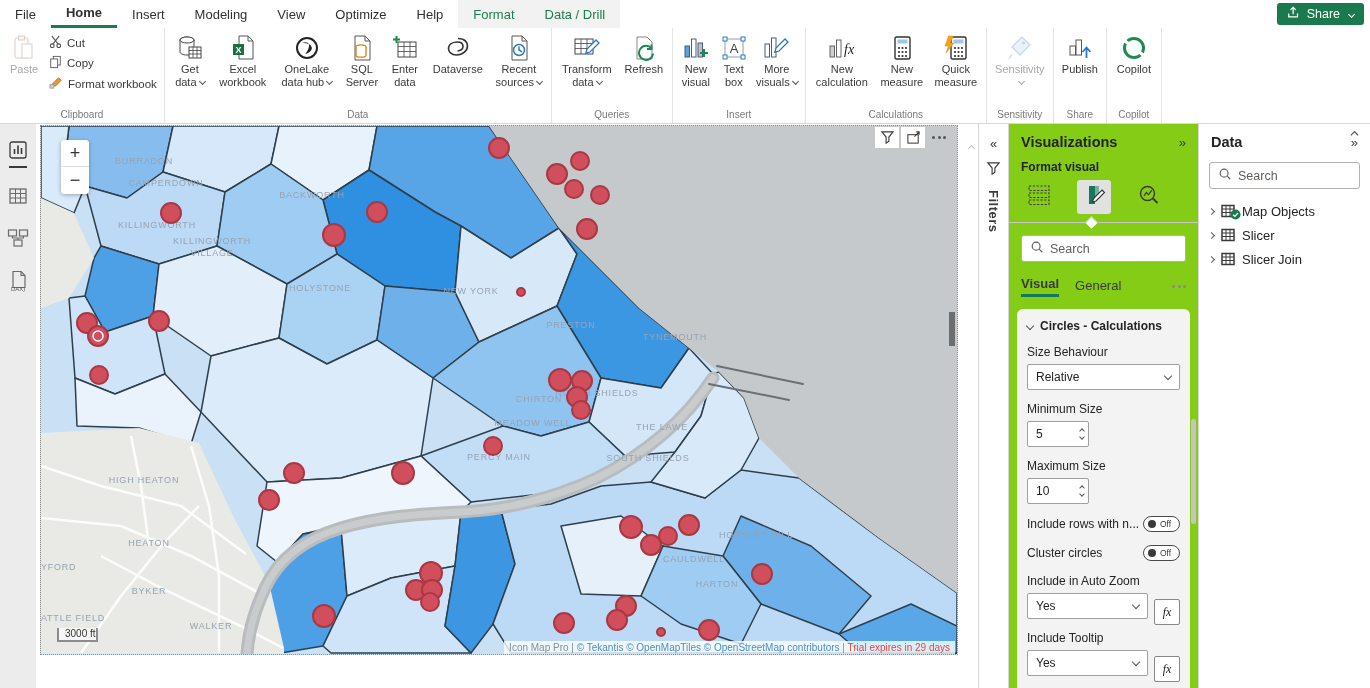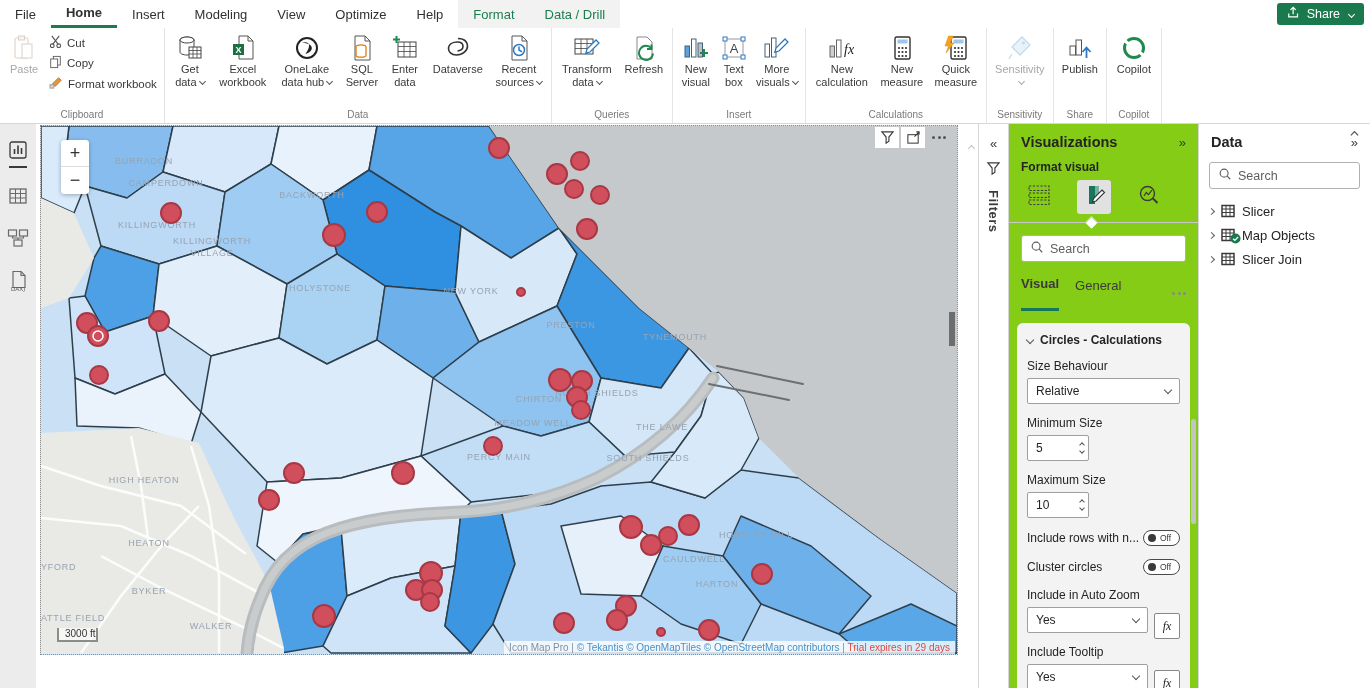--- a/index.html
+++ b/index.html
@@ -68,21 +68,21 @@
   .fmt-sel{background:#e1e1e1;border-radius:3px;padding:4px 5px;position:relative}
   .notchline{border-top:1px solid #c8c8c8;position:relative;margin:0 0 12px}
   .notch{position:absolute;left:78px;top:-5px;width:9px;height:9px;background:#fff;
     border-left:1px solid #c8c8c8;border-top:1px solid #c8c8c8;transform:rotate(45deg)}
   .searchbox{display:flex;align-items:center;gap:6px;border:1px solid #b3b0ad;border-radius:3px;
     height:27px;margin:0 12px 14px;padding:0 8px;background:#fff}
   .searchbox input{border:none;outline:none;font-size:12.5px;width:100%;color:#252423;background:transparent;
     font-family:Liberation Sans, sans-serif}
   .searchbox input::placeholder{color:#605e5c}
   .viztabs{display:flex;align-items:center;gap:16px;padding:0 12px 8px}
-  .viztab{font-size:13px;color:#3b3a39;padding-bottom:17px}
+  .viztab{font-size:13px;color:#3b3a39;padding-bottom:3px}
   .viztab.active{font-weight:bold;border-bottom:3px solid #15775c}
   .tabdots{margin-left:auto}
   .tabdots i{background:#888}
   .card{background:#f3f3f3;border-radius:6px;margin:4px 8px 0;padding:10px 10px 8px;height:400px}
   .cardtitle{display:flex;align-items:center;gap:7px;font-size:12px;font-weight:bold;margin-bottom:12px}
   .cardtitle .chv{transform:rotate(45deg);margin:0;width:6px;height:6px}
   .flabel{font-size:12px;color:#252423;margin:0 0 5px}
   .dd{height:26px;background:#fff;border:1px solid #a19f9d;border-radius:2px;display:flex;align-items:center;
     justify-content:space-between;padding:0 8px;font-size:12px;margin-bottom:12px}
   .dd .chv{width:6px;height:6px;margin:0 0 2px}
@@ -789,38 +789,38 @@
       </span>
       <input placeholder="Search" style="">
     </div>
     <div class="treeitem">
       <i class="titem-chv"></i>
       <span class="ticon">
         <svg width="16" height="16" viewBox="0 0 16 16">
             <rect x="2" y="2.5" width="12" height="11" fill="none" stroke="#3b3a39" stroke-width="1.5"></rect>
             <path d="M2,6 h12 M2,9.5 h12 M6,2.5 v11 M10,2.5 v11" stroke="#3b3a39" stroke-width="1"></path>
           </svg>
-      </span>
-      <span>Slicer</span>
+        <span class="badge">
+          <svg width="11" height="11" viewBox="0 0 12 12">
+              <circle cx="6" cy="6" r="5.5" fill="#18794e"></circle>
+              <path d="M3.4,6.2 L5.3,8 L8.8,4.4" fill="none" stroke="#fff" stroke-width="1.4"></path>
+            </svg>
+        </span>
+      </span>
+      <span>Map Objects</span>
     </div>
     <div class="treeitem">
       <i class="titem-chv"></i>
       <span class="ticon">
         <svg width="16" height="16" viewBox="0 0 16 16">
             <rect x="2" y="2.5" width="12" height="11" fill="none" stroke="#3b3a39" stroke-width="1.5"></rect>
             <path d="M2,6 h12 M2,9.5 h12 M6,2.5 v11 M10,2.5 v11" stroke="#3b3a39" stroke-width="1"></path>
           </svg>
-        <span class="badge">
-          <svg width="11" height="11" viewBox="0 0 12 12">
-              <circle cx="6" cy="6" r="5.5" fill="#18794e"></circle>
-              <path d="M3.4,6.2 L5.3,8 L8.8,4.4" fill="none" stroke="#fff" stroke-width="1.4"></path>
-            </svg>
-        </span>
-      </span>
-      <span>Map Objects</span>
+      </span>
+      <span>Slicer</span>
     </div>
     <div class="treeitem">
       <i class="titem-chv"></i>
       <span class="ticon">
         <svg width="16" height="16" viewBox="0 0 16 16">
             <rect x="2" y="2.5" width="12" height="11" fill="none" stroke="#3b3a39" stroke-width="1.5"></rect>
             <path d="M2,6 h12 M2,9.5 h12 M6,2.5 v11 M10,2.5 v11" stroke="#3b3a39" stroke-width="1"></path>
           </svg>
       </span>
       <span>Slicer Join</span>

